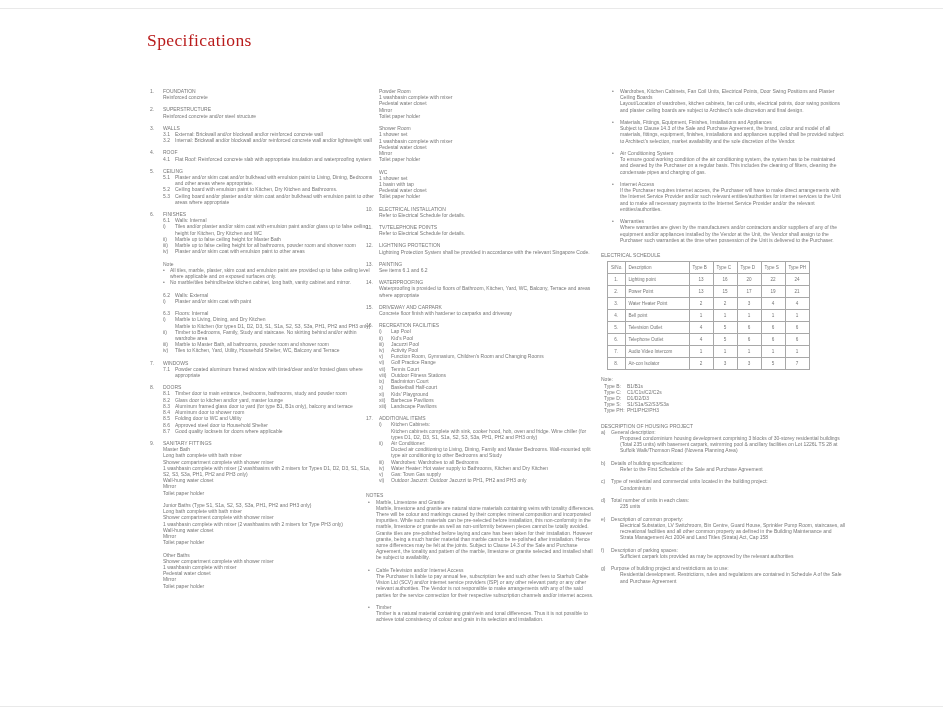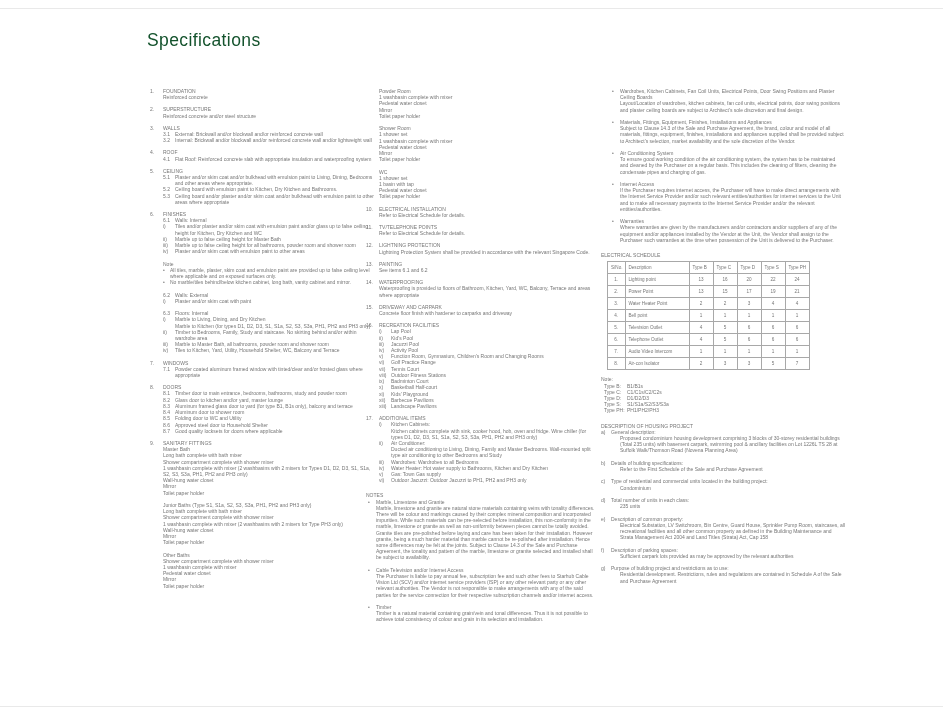--- a/index.html
+++ b/index.html
@@ -2,21 +2,21 @@
 <html><head>
 <meta charset="utf-8">
 <style>
   html,body{margin:0;padding:0;background:#ffffff;}
   body{width:943px;height:717px;overflow:hidden;position:relative;
        font-family:"Liberation Sans","DejaVu Sans",sans-serif;}
   .scan-edge{position:absolute;left:0;width:943px;height:1px;background:#e9e9e9;}
   #edge-top{top:8px;}
   #edge-bottom{top:706px;}
   #page-title{position:absolute;left:147px;top:30px;font-size:17.5px;
-      color:#14532d;letter-spacing:0.4px;font-weight:400;}
+      color:#b91c1c;letter-spacing:0.4px;font-weight:400;font-family:Liberation Serif, serif;}
   .col{position:absolute;top:88px;font-size:5px;line-height:6.2px;color:#767676;}
   #col-1{left:150px;width:225px;}
   #col-2{left:366px;width:232px;}
   #col-3{left:601px;width:244px;}
   .l{min-height:6.2px;}
   .l .m{flex:0 0 auto;}
   .l .t{flex:1 1 auto;}
   .h{display:flex;margin-top:6px;}
   .h .m{flex:0 0 13px;}
   .col > .l:first-child{margin-top:0;}

